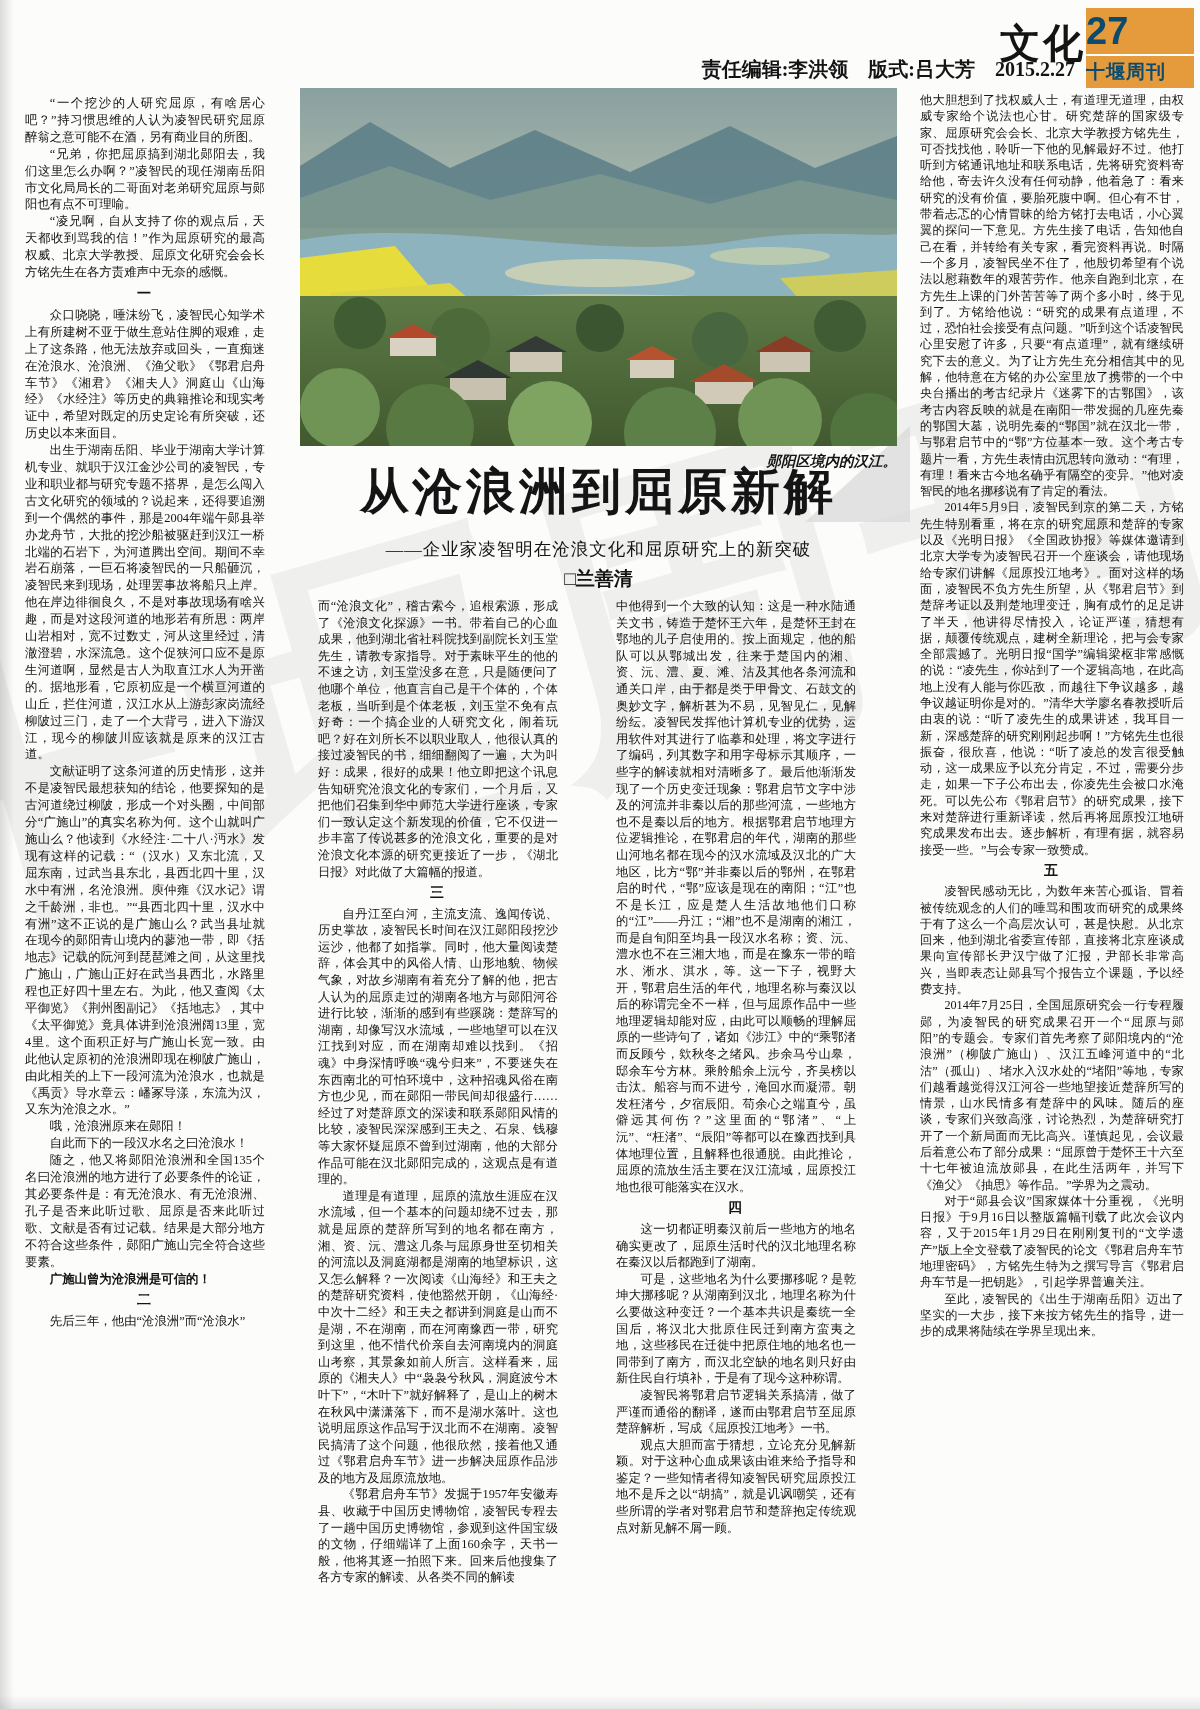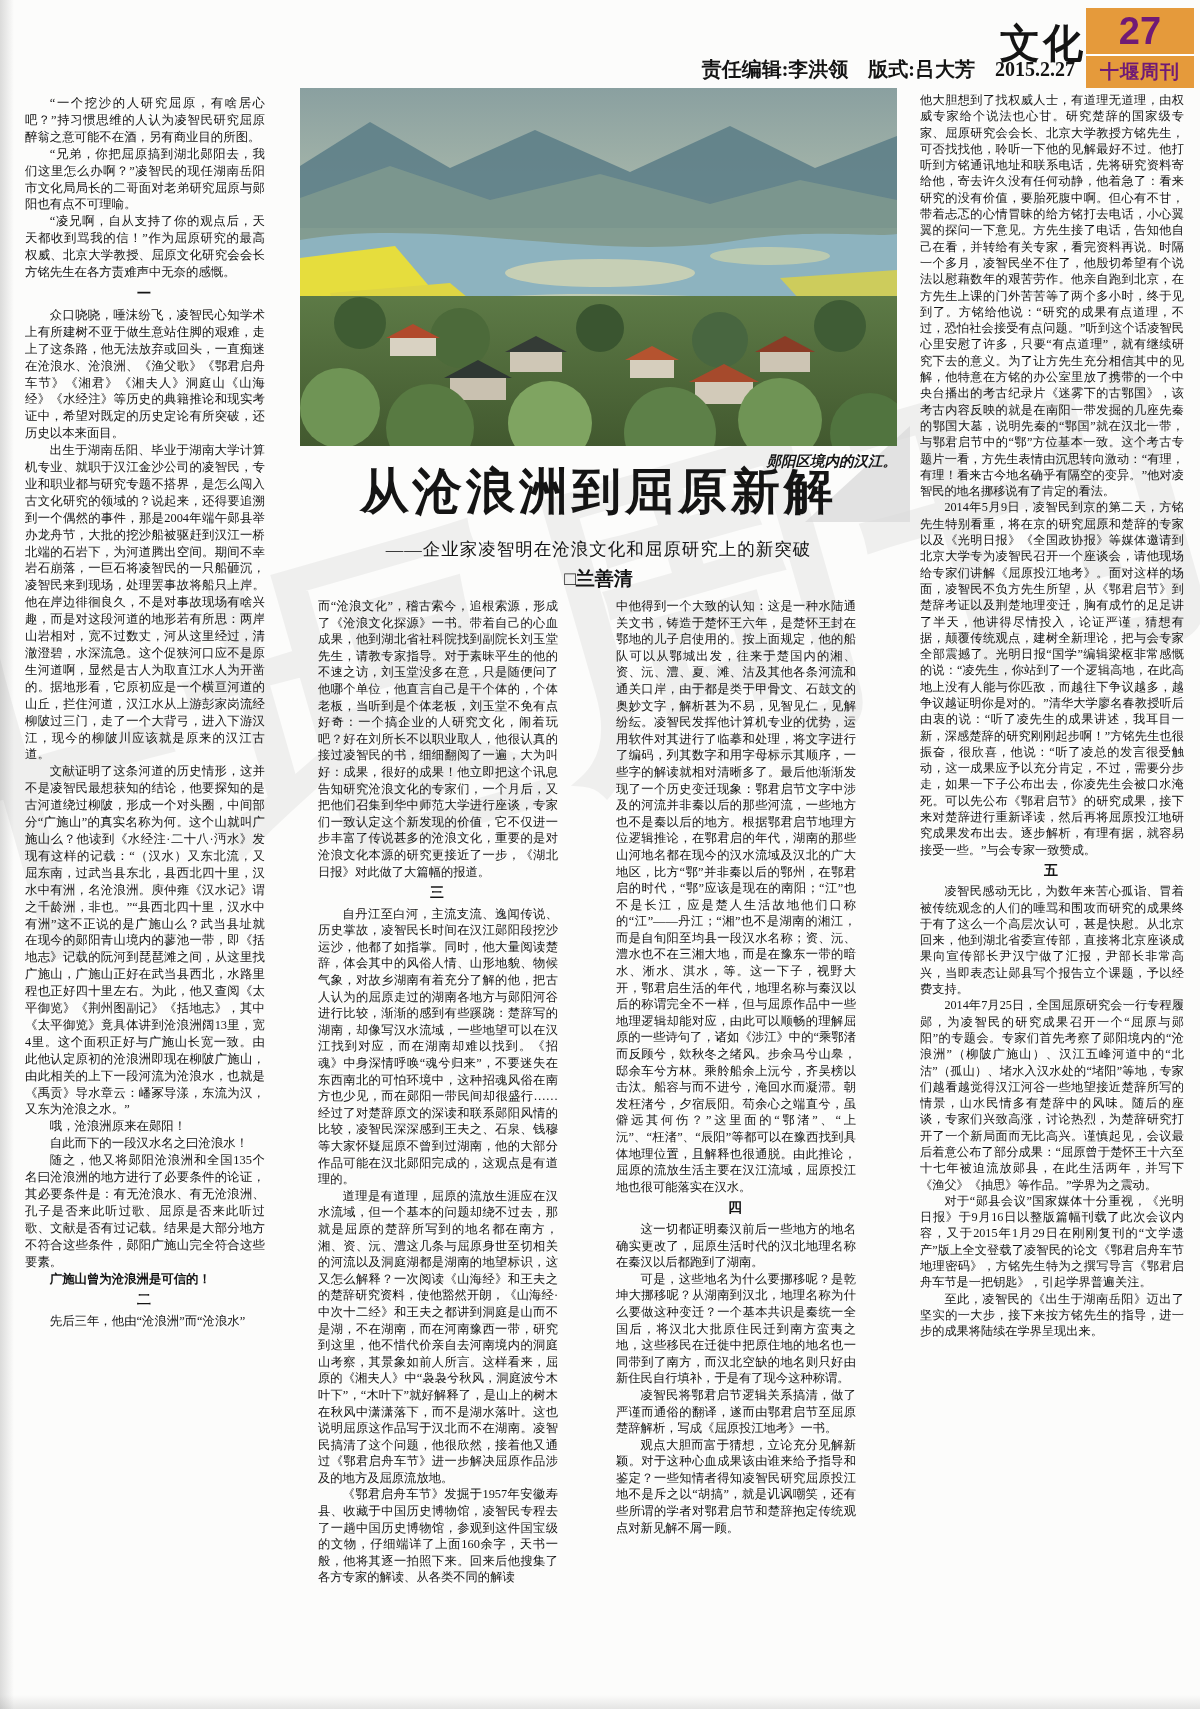--- a/index.html
+++ b/index.html
@@ -11,21 +11,21 @@
   
   #edge-left{position:absolute;left:0;top:0;width:14px;height:1709px;
     background:linear-gradient(90deg,rgba(120,120,120,.25),rgba(120,120,120,0));}
   #edge-bottom{position:absolute;left:0;top:1695px;width:1200px;height:14px;
     background:linear-gradient(0deg,rgba(120,120,120,.18),rgba(120,120,120,0));}
 
   
   #section-name{position:absolute;left:1000px;top:16px;font-size:40px;font-weight:bold;
     letter-spacing:3px;font-family:Liberation Mono, monospace;z-index:3;}
   #masthead-box{position:absolute;left:1086px;top:8px;width:108px;height:80px;
-    color:#701a75;text-align:center;z-index:3;}
+    color:#0c4a6e;z-index:3;}
   #masthead-num{font-size:38px;line-height:46px;font-weight:bold;
     font-family:"Liberation Sans",sans-serif;border-bottom:2px solid #fff;}
   #masthead-title{font-size:19px;line-height:31px;font-weight:bold;letter-spacing:1px;}
   #editor-line{position:absolute;left:500px;top:56px;width:575px;text-align:right;
     font-size:20px;font-weight:bold;z-index:3;}
 
   
   #watermark{position:absolute;left:-160px;top:420px;width:1520px;z-index:0;
     font-size:330px;font-weight:bold;color:rgba(130,130,130,0.10);
     transform:rotate(-16deg);white-space:nowrap;letter-spacing:18px;

